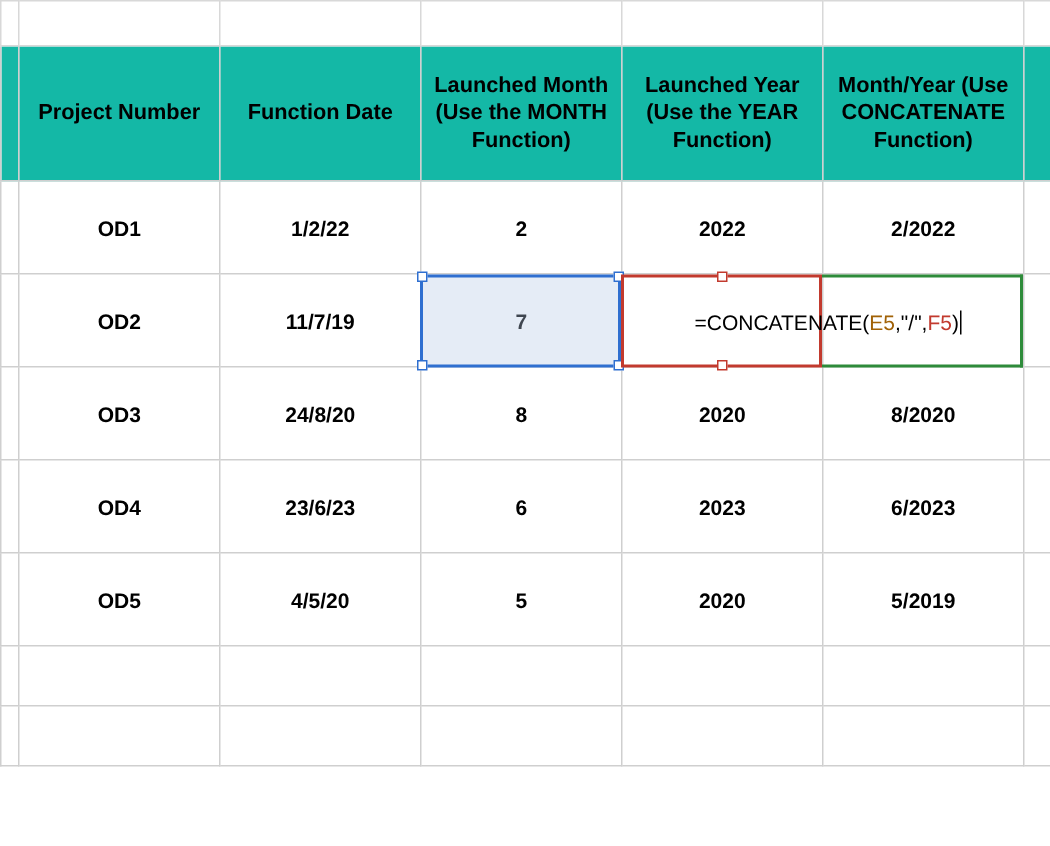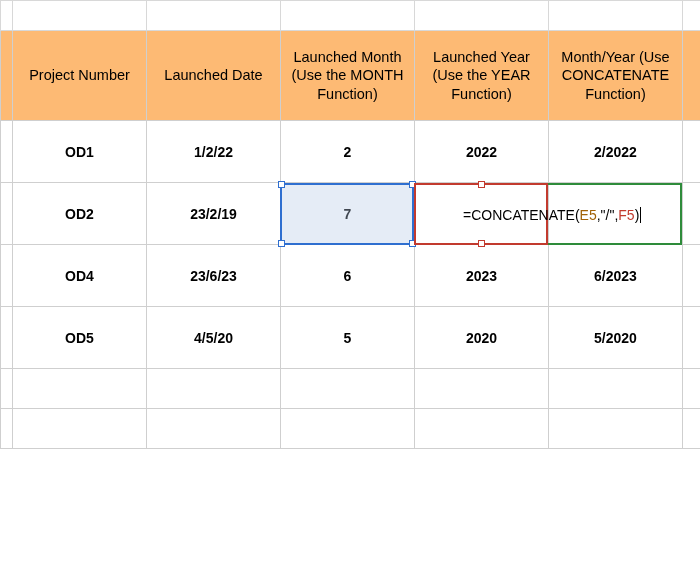--- a/index.html
+++ b/index.html
@@ -31,22 +31,22 @@
     border: 1px solid #cfcfcf;
     height: 26px;
     padding: 4px 6px;
     text-align: center;
     vertical-align: middle;
     background: #fff;
     font-size: 14px;
   }
   tr.header td {
     height: 90px;
-    background: #fdba74;
-    font-weight: 400;
+    background: #14b8a6;
+    font-weight: 700;
     font-size: 14.5px;
     line-height: 1.25;
   }
   tr.data td { height: 62px; font-weight: bold; }
   tr.gutter-row td { height: 30px; border-color:#d8d8d8; }
   td.left-gutter, td.right-gutter { background:#fff; }
   tr.bottom td, tr.bottom2 td { height: 40px; }
 
   
   .sel {
@@ -115,60 +115,69 @@
     <td></td>
     <td></td>
     <td></td>
     <td></td>
     <td></td>
     <td class="right-gutter"></td>
   </tr>
   <tr class="header">
     <td class="left-gutter"></td>
     <td>Project Number</td>
-    <td>Launched Date</td>
+    <td>Function Date</td>
     <td>Launched Month (Use the MONTH Function)</td>
     <td>Launched Year (Use the YEAR Function)</td>
     <td>Month/Year (Use CONCATENATE Function)</td>
     <td class="right-gutter"></td>
   </tr>
   <tr class="data">
     <td class="left-gutter"></td>
     <td>OD1</td>
     <td>1/2/22</td>
     <td>2</td>
     <td>2022</td>
     <td>2/2022</td>
     <td class="right-gutter"></td>
   </tr>
   <tr class="data">
     <td class="left-gutter"></td>
     <td>OD2</td>
-    <td>23/2/19</td>
+    <td>11/7/19</td>
     <td>7</td>
     <td></td>
     <td></td>
+    <td class="right-gutter"></td>
+  </tr>
+  <tr class="data">
+    <td class="left-gutter"></td>
+    <td>OD3</td>
+    <td>24/8/20</td>
+    <td>8</td>
+    <td>2020</td>
+    <td>8/2020</td>
     <td class="right-gutter"></td>
   </tr>
   <tr class="data">
     <td class="left-gutter"></td>
     <td>OD4</td>
     <td>23/6/23</td>
     <td>6</td>
     <td>2023</td>
     <td>6/2023</td>
     <td class="right-gutter"></td>
   </tr>
   <tr class="data">
     <td class="left-gutter"></td>
     <td>OD5</td>
     <td>4/5/20</td>
     <td>5</td>
     <td>2020</td>
-    <td>5/2020</td>
+    <td>5/2019</td>
     <td class="right-gutter"></td>
   </tr>
   <tr class="bottom">
     <td class="left-gutter"></td>
     <td></td>
     <td></td>
     <td></td>
     <td></td>
     <td></td>
     <td class="right-gutter"></td>

